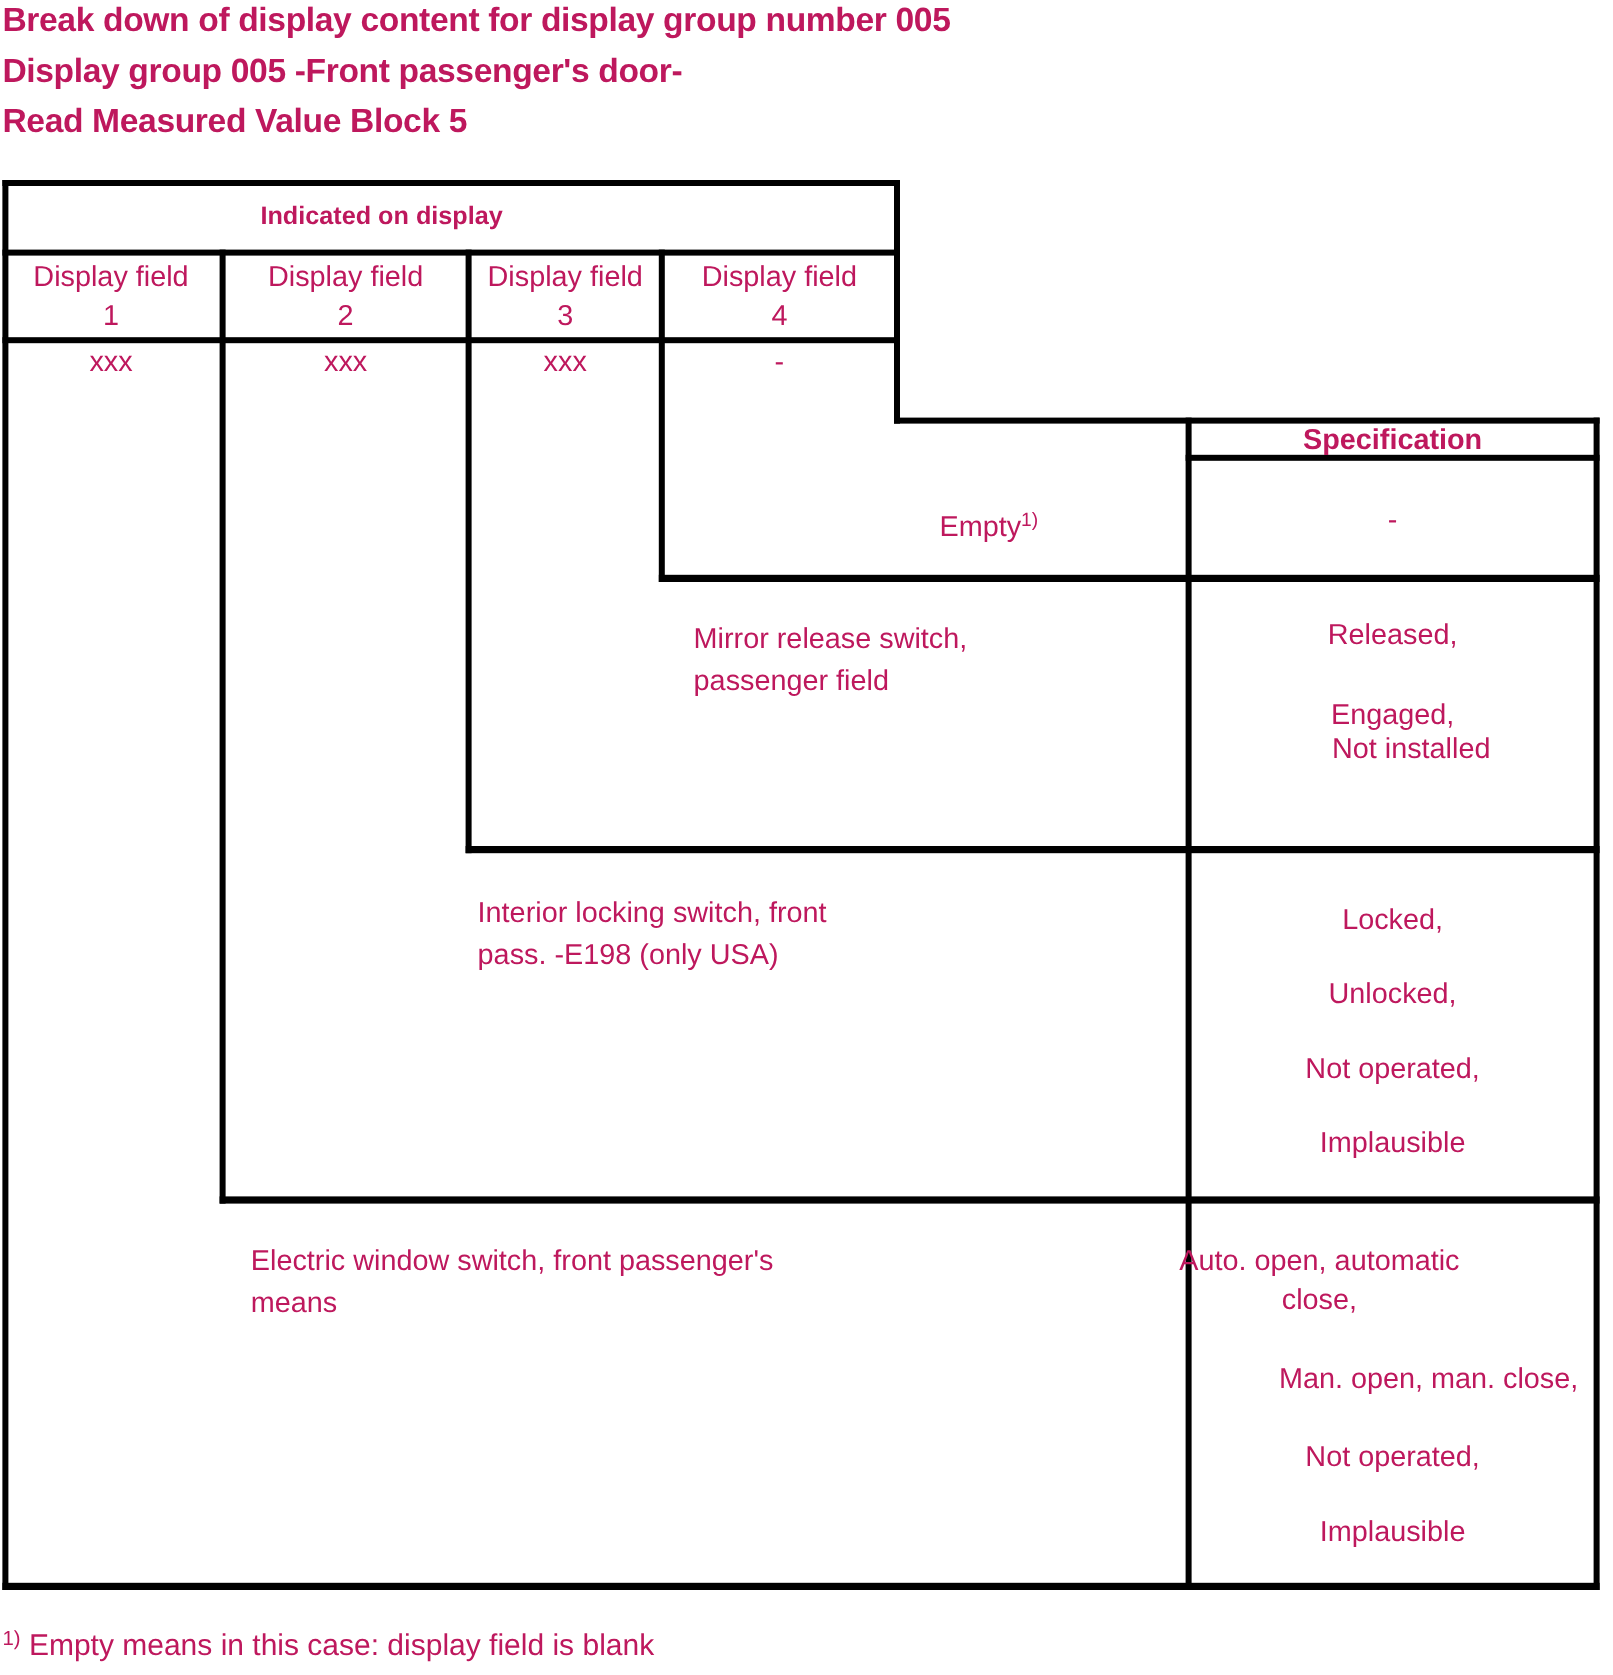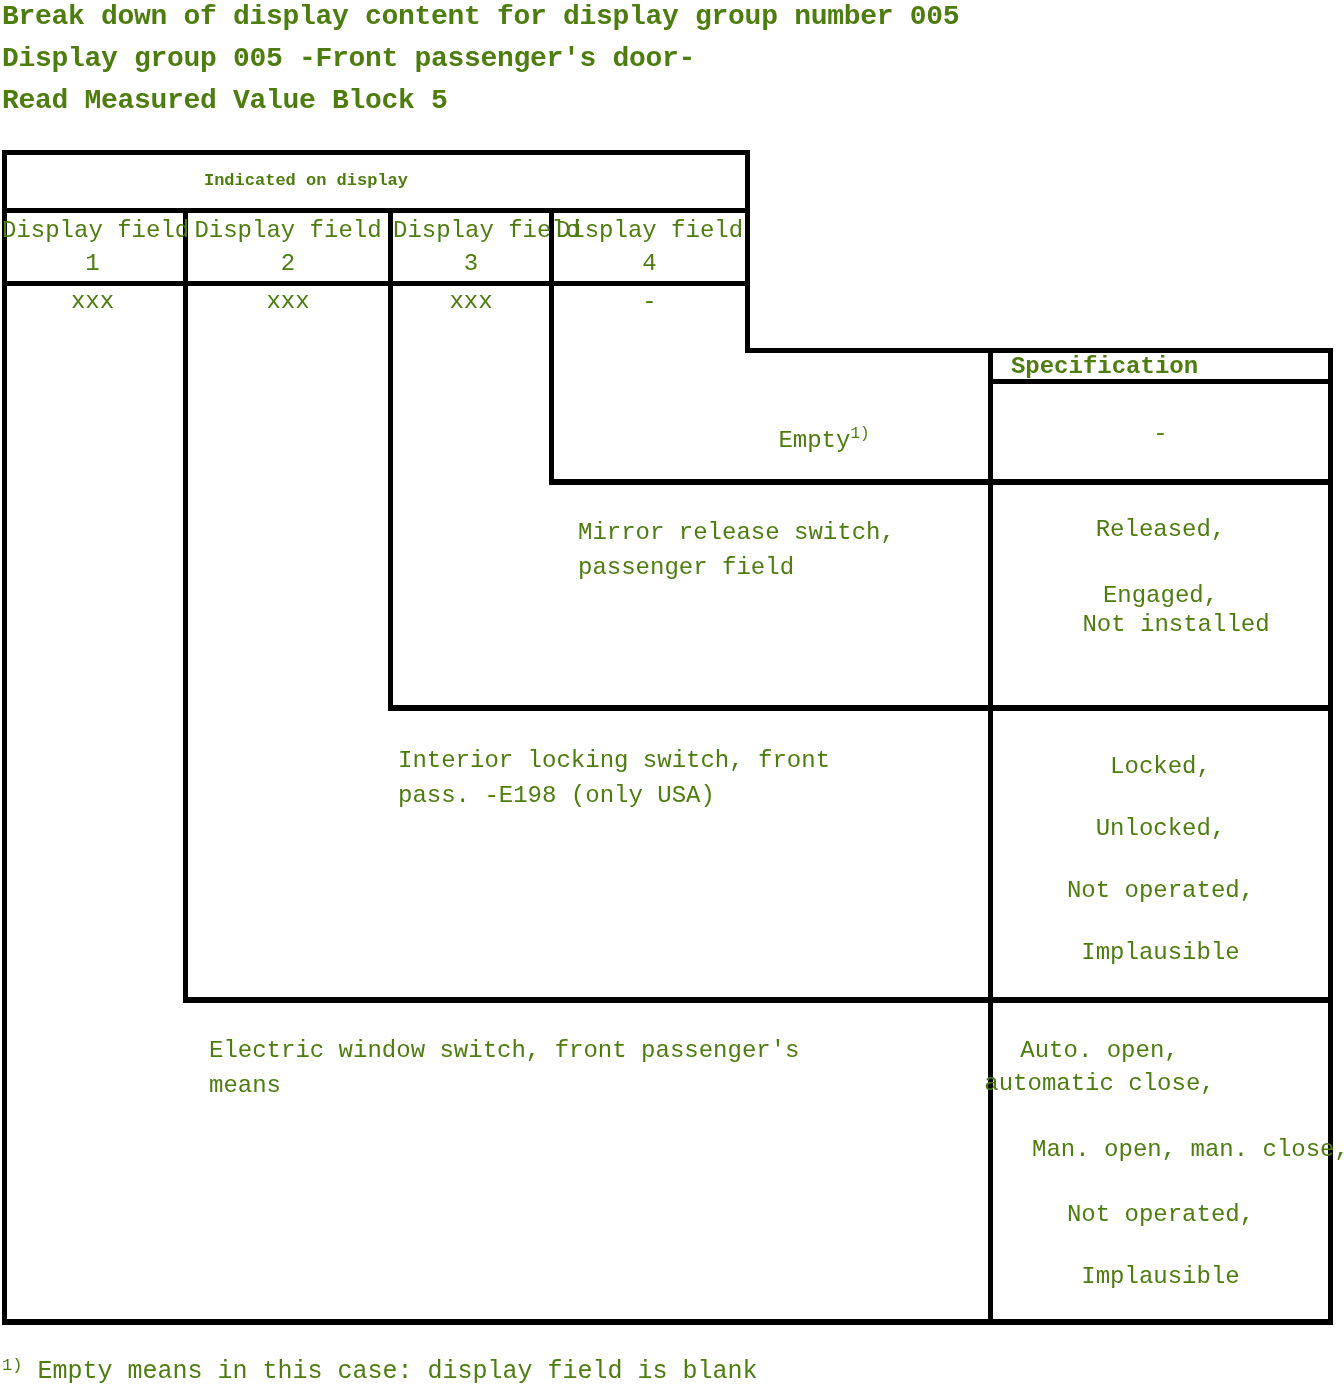--- a/index.html
+++ b/index.html
@@ -1,17 +1,17 @@
 <!DOCTYPE html>
 <html><head>
 <meta charset="utf-8">
 <style>
   html,body{margin:0;padding:0;background:#fff;}
-  .page{position:relative;width:1344px;height:1396px;background:#fff;color:#4d7c0f;
-        font-family:Liberation Mono, monospace;overflow:hidden;}
+  .page{position:relative;width:1344px;height:1396px;background:#fff;color:#be185d;
+        font-family:Liberation Sans, sans-serif;overflow:hidden;}
   .ln{position:absolute;background:#000;}
   .txt{position:absolute;font-size:24px;line-height:30px;white-space:nowrap;}
   .ctr{text-align:center;}
   .b{font-weight:bold;}
   .title{position:absolute;left:2px;font-size:28px;font-weight:bold;white-space:nowrap;letter-spacing:-0.3px;}
   .two{line-height:35px;}
   .two div{white-space:nowrap;}
   .wrapblk{white-space:normal;line-height:33px;}
   sup.sp{font-size:16px;vertical-align:9px;}
   .foot{position:absolute;font-size:25px;white-space:nowrap;}
@@ -37,21 +37,21 @@
   <div class="ln" style="left:2px;top:1319px;width:1331px;height:6px"></div>
 
   <div class="ln" style="left:2px;top:150px;width:5px;height:1175px"></div>
   <div class="ln" style="left:183px;top:208px;width:5px;height:795px"></div>
   <div class="ln" style="left:388px;top:208px;width:5px;height:503px"></div>
   <div class="ln" style="left:549px;top:208px;width:5px;height:277px"></div>
   <div class="ln" style="left:745px;top:150px;width:5px;height:203px"></div>
   <div class="ln" style="left:988px;top:348px;width:5px;height:977px"></div>
   <div class="ln" style="left:1328px;top:348px;width:5px;height:977px"></div>
 
-  <div class="txt ctr b" style="left:6px;top:166px;width:600px;font-size:17px">Indicated on display</div>
+  <div class="txt ctr b" style="left:18px;top:166px;width:600px;font-size:21px">Indicated on display</div>
 
   <div class="txt ctr" style="left:2px;top:214px;width:181px;line-height:33px">
     <div>Display field</div>
     <div>1</div>
   </div>
   <div class="txt ctr" style="left:188px;top:214px;width:200px;line-height:33px">
     <div>Display field</div>
     <div>2</div>
   </div>
   <div class="txt ctr" style="left:393px;top:214px;width:156px;line-height:33px">
@@ -61,21 +61,21 @@
   <div class="txt ctr" style="left:554px;top:214px;width:191px;line-height:33px">
     <div>Display field</div>
     <div>4</div>
   </div>
 
   <div class="txt ctr" style="left:2px;top:287px;width:181px">xxx</div>
   <div class="txt ctr" style="left:188px;top:287px;width:200px">xxx</div>
   <div class="txt ctr" style="left:393px;top:287px;width:156px">xxx</div>
   <div class="txt ctr" style="left:554px;top:287px;width:191px">-</div>
 
-  <div class="txt ctr b" style="left:932px;top:352px;width:345px">Specification</div>
+  <div class="txt ctr b" style="left:988px;top:352px;width:345px">Specification</div>
 
   <div class="txt ctr" style="left:554px;top:419px;width:540px">
     <span>Empty</span><sup class="sp">1)</sup>
   </div>
   <div class="txt ctr" style="left:988px;top:419px;width:345px">-</div>
 
   <div class="txt two" style="left:578px;top:515px">
     <div>Mirror release switch,</div>
     <div>passenger field</div>
   </div>

